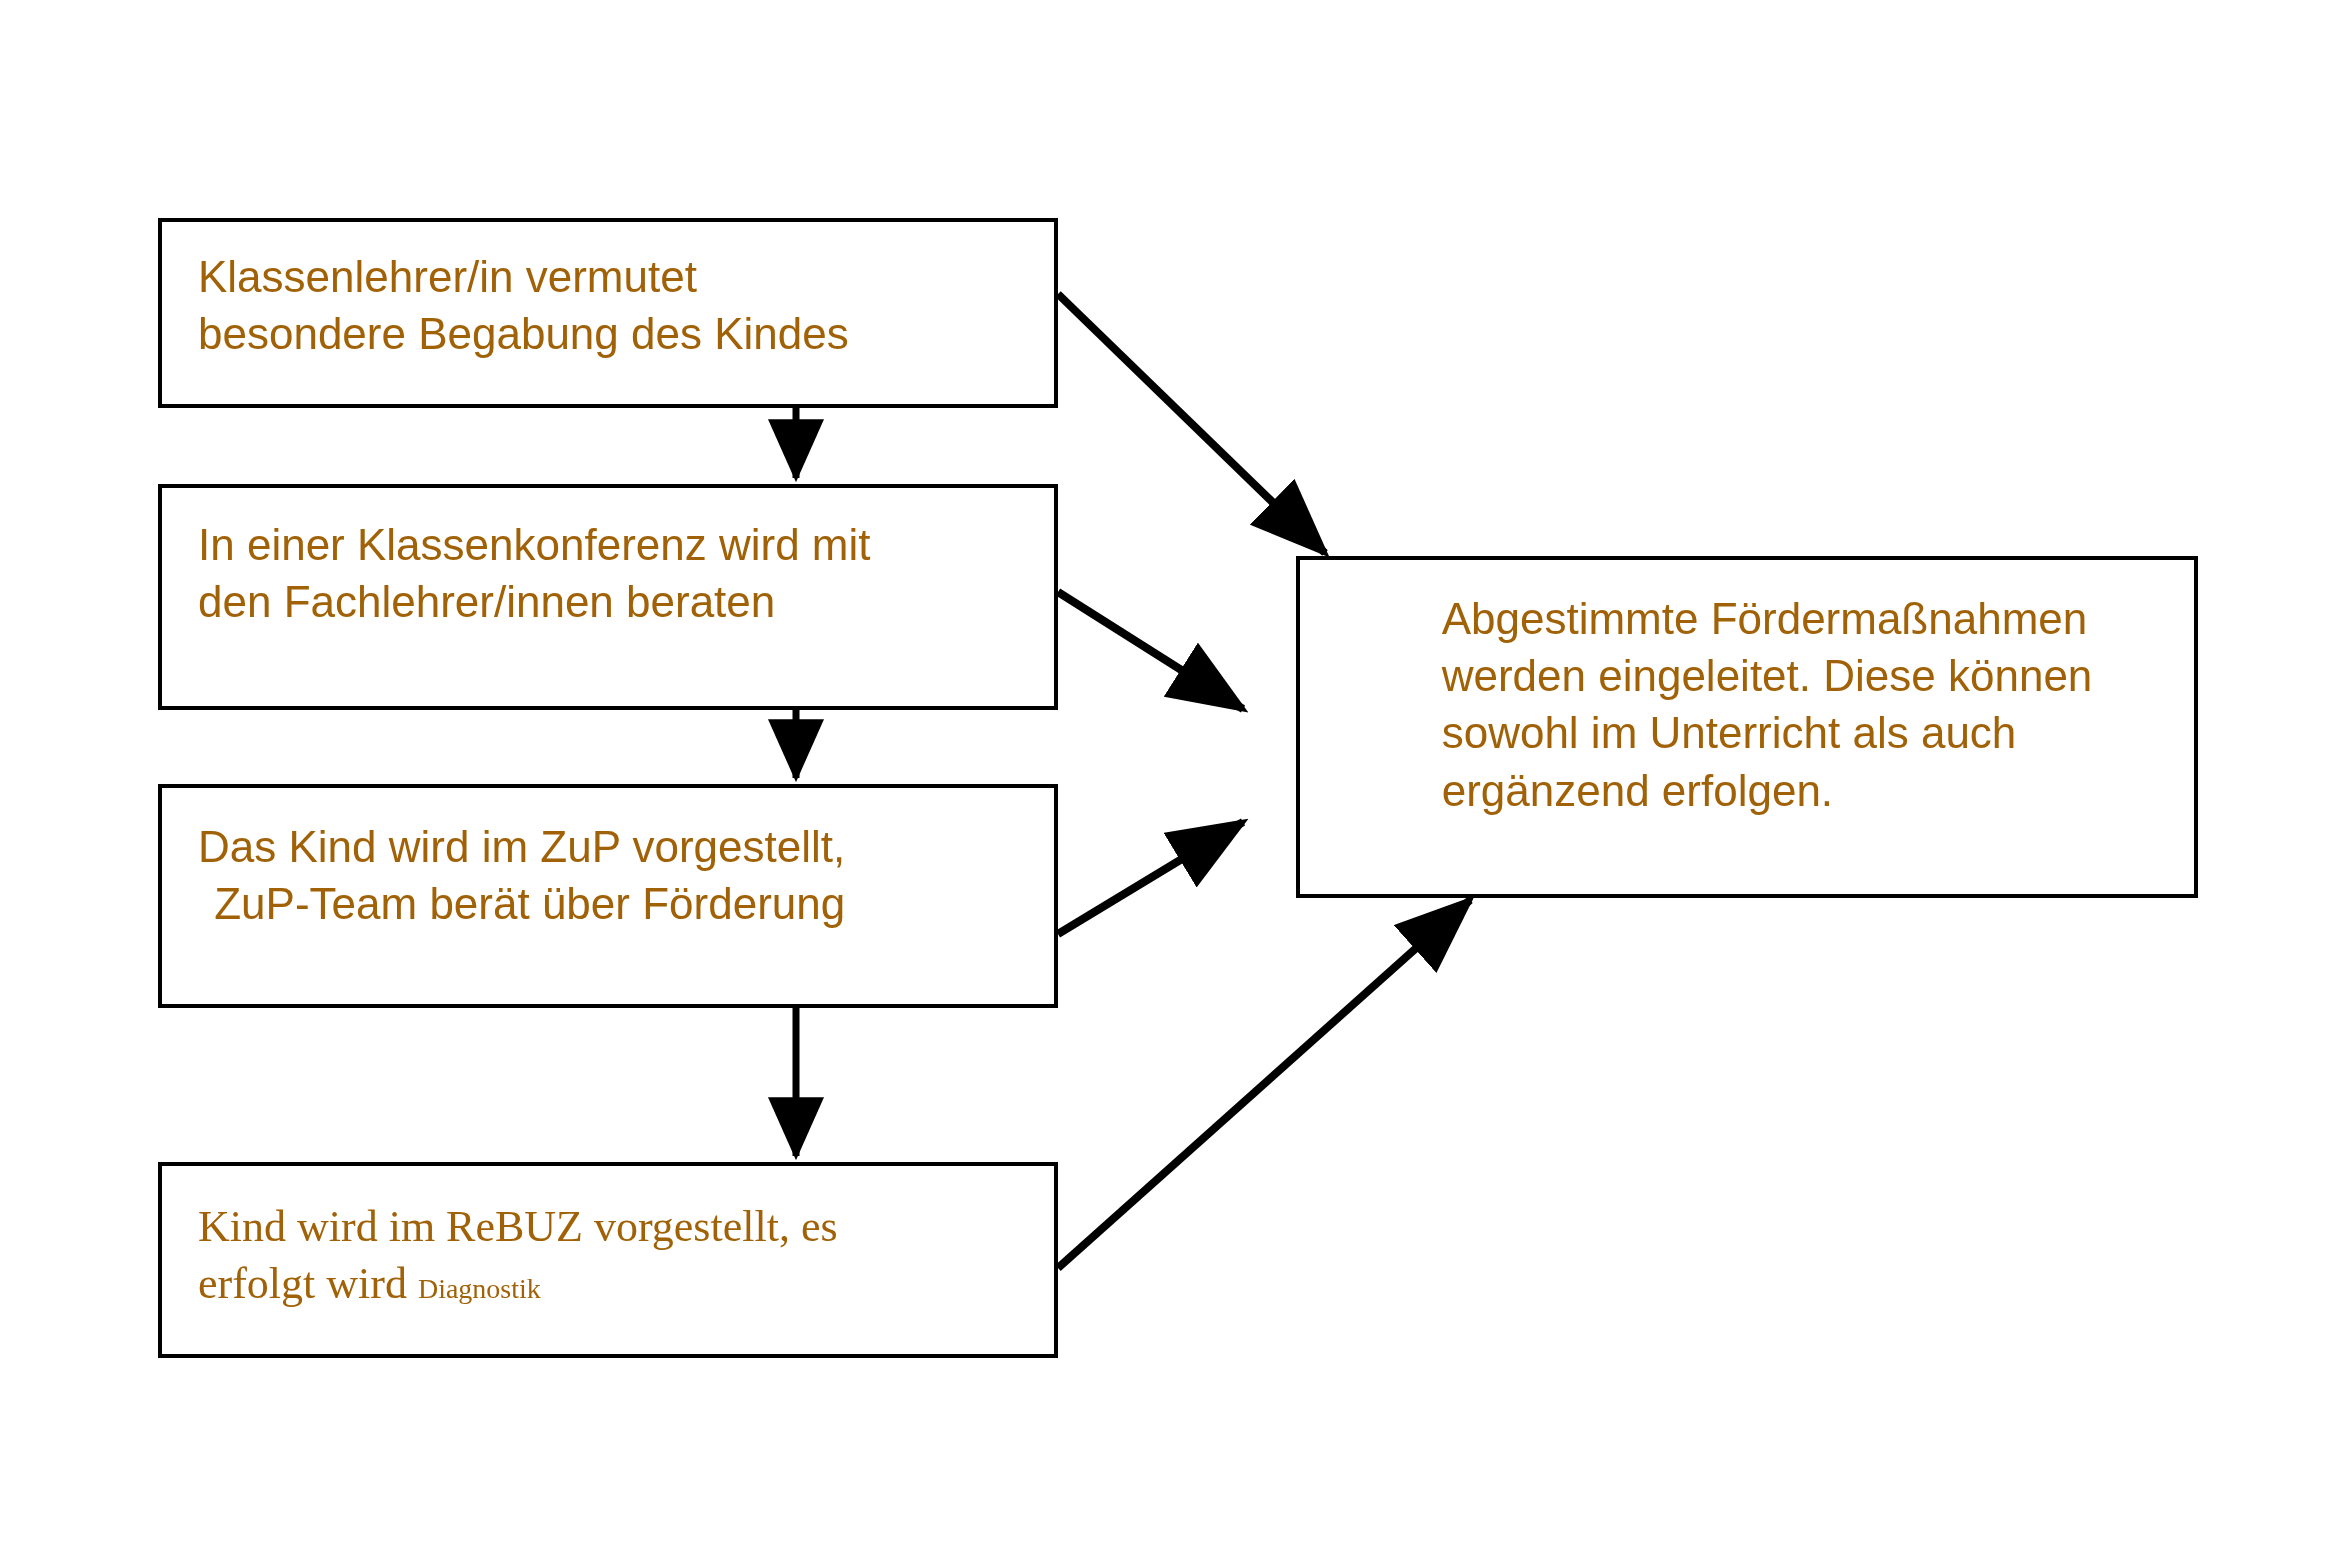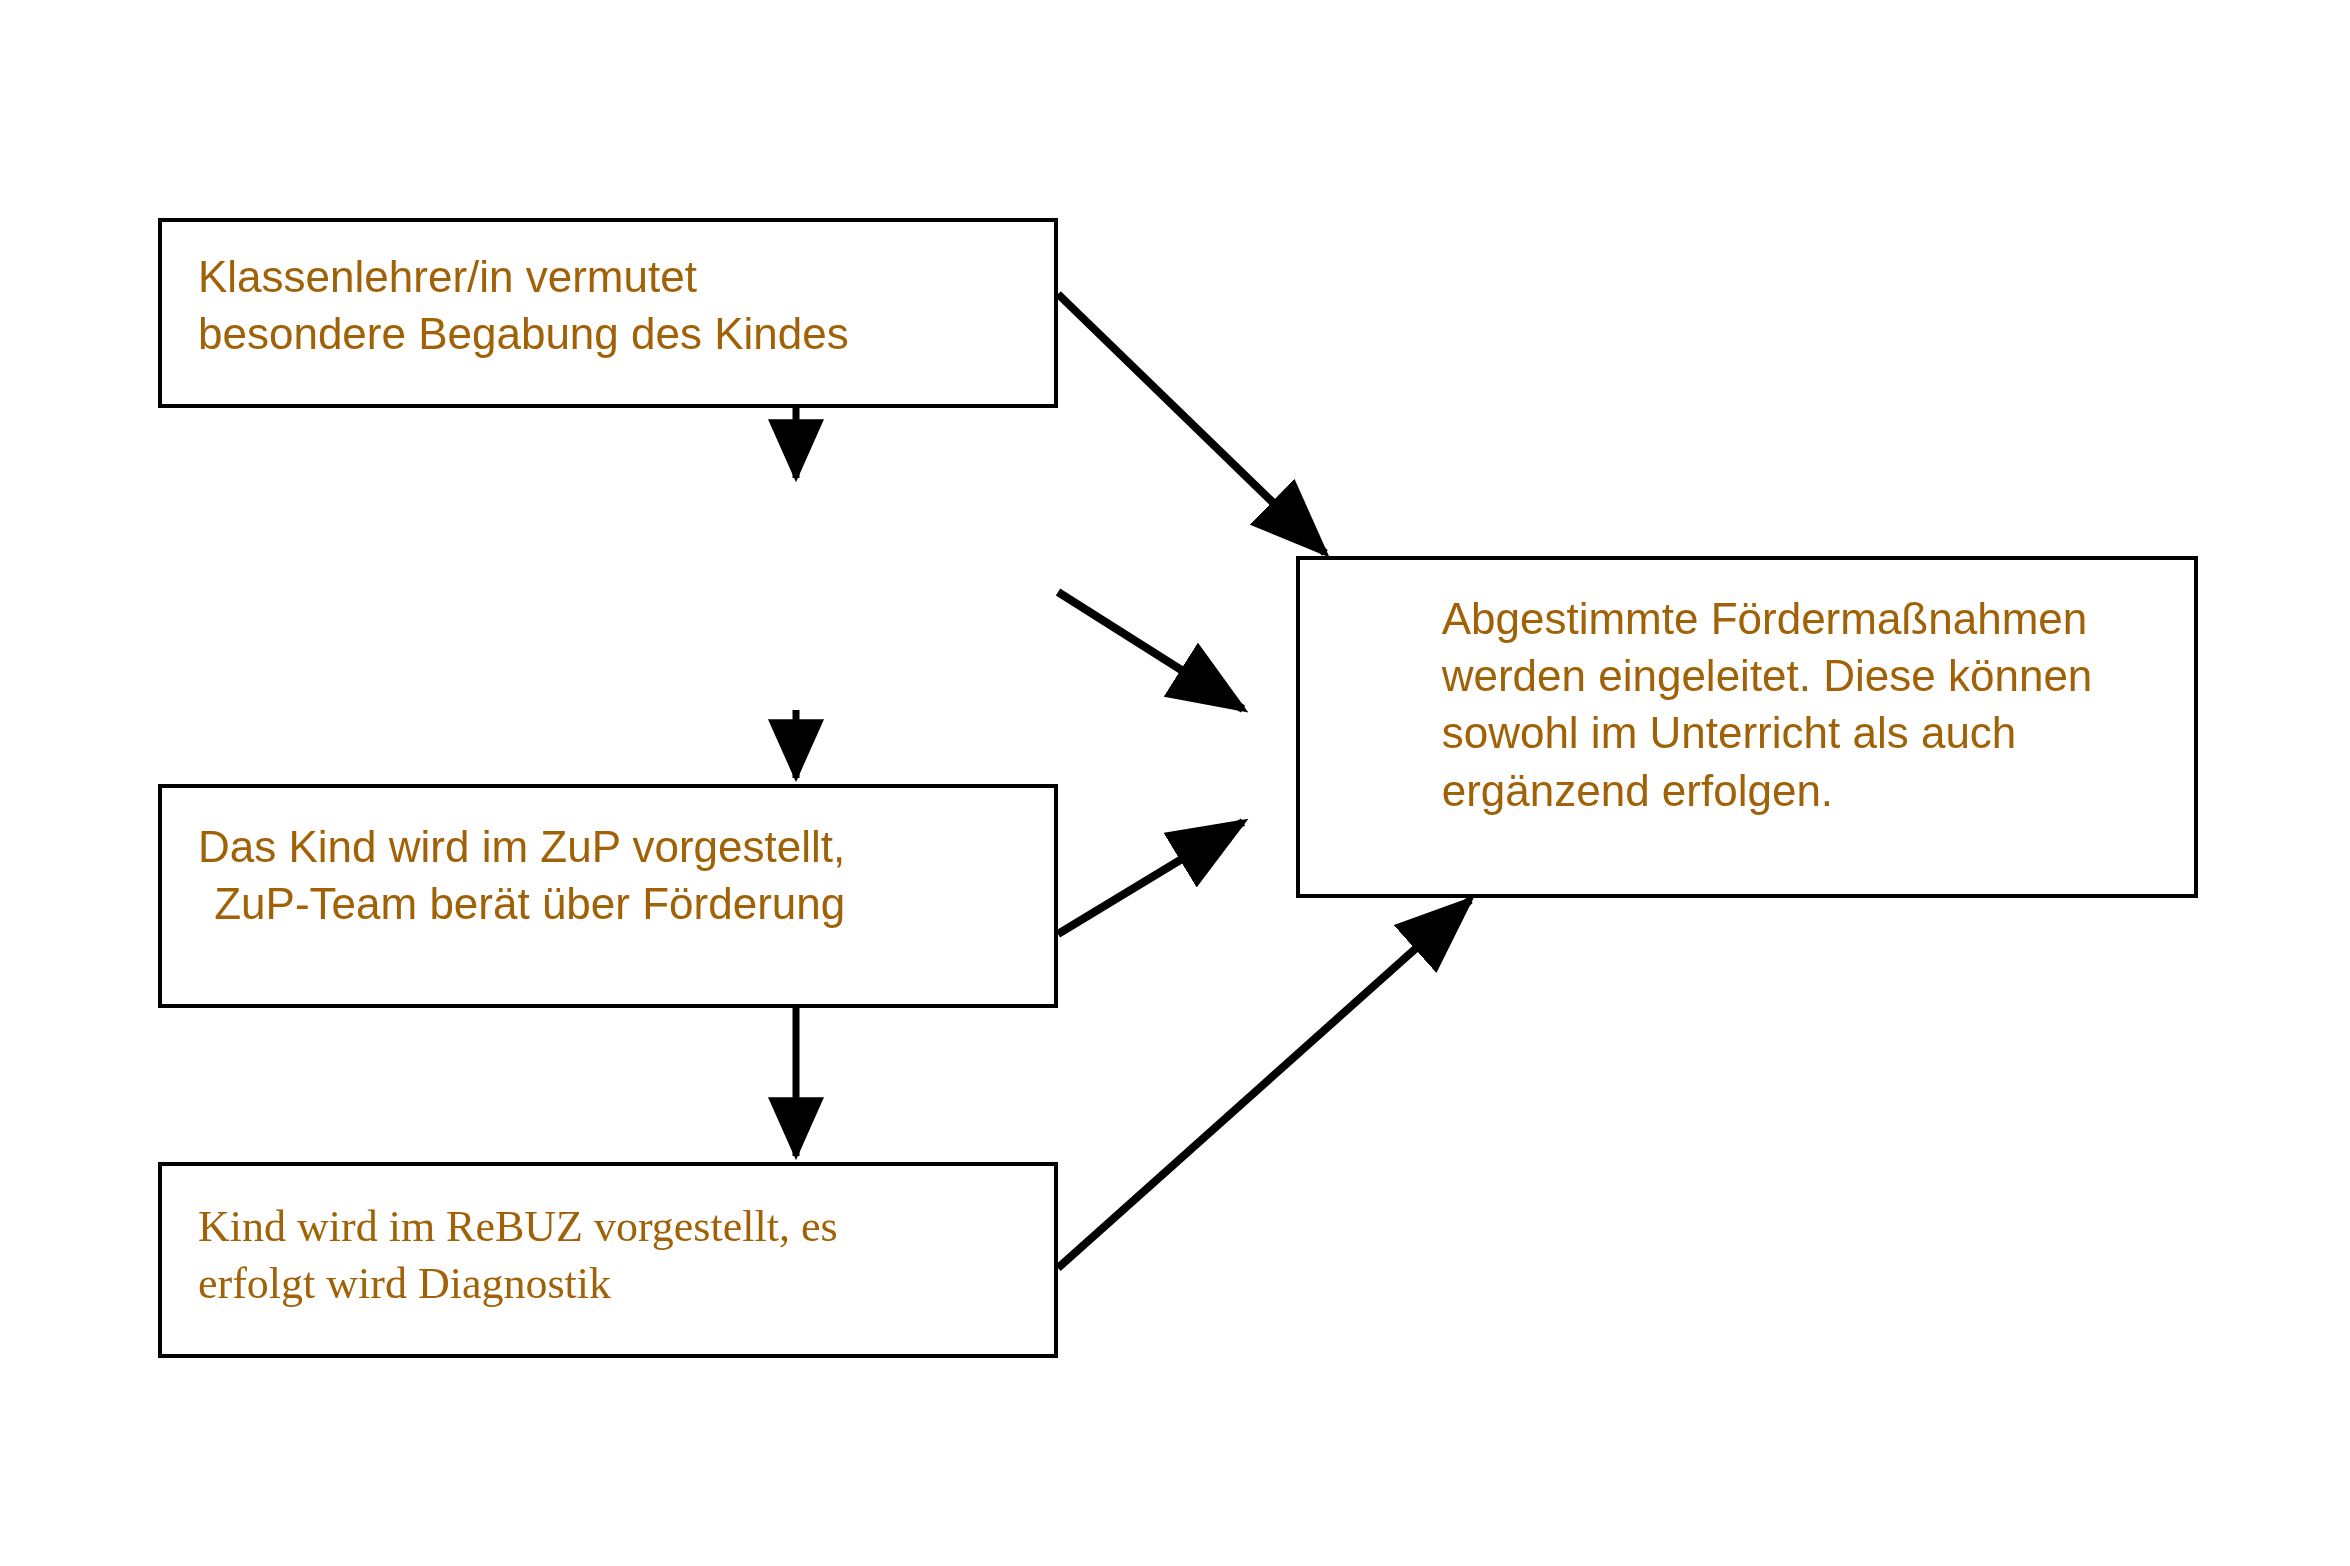--- a/index.html
+++ b/index.html
@@ -42,21 +42,21 @@
   
   #node-5 { left: 1296px; top: 556px; width: 902px; height: 342px; justify-content: center; }
 
   #node-1 .node-text { padding: 26px 0 0 36px; }
   #node-2 .node-text { padding: 28px 0 0 36px; }
   #node-3 .node-text { padding: 30px 0 0 36px; text-align: right; }
   #node-4 .node-text { padding: 32px 0 0 36px; font-family: Liberation Serif, serif; }
   #node-5 .node-text { padding: 30px 0 0 40px; }
 
   .node-text .small {
-    font-size: 44px;
+    font-size: 28px;
   }
 
   #edges {
     position: absolute;
     left: 0;
     top: 0;
     width: 2350px;
     height: 1566px;
     z-index: 1;
     pointer-events: none;
@@ -90,20 +90,24 @@
     <line x1="1058" y1="934" x2="1243" y2="822" stroke="#000000" stroke-width="8" marker-end="url(#arrowhead)"></line>
 
     <line x1="1058" y1="1268" x2="1470" y2="900" stroke="#000000" stroke-width="8" marker-end="url(#arrowhead)"></line>
   </svg>
 
   <div class="node" id="node-1">
     <div class="node-text">Klassenlehrer/in vermutet
 besondere Begabung des Kindes</div>
   </div>
 
+  <div class="node" id="node-2">
+    <div class="node-text">In einer Klassenkonferenz wird mit
+den Fachlehrer/innen beraten</div>
+  </div>
 
   <div class="node" id="node-3">
     <div class="node-text">Das Kind wird im ZuP vorgestellt,
 ZuP-Team berät über Förderung</div>
   </div>
 
   <div class="node" id="node-4">
     <div class="node-text"><span>Kind wird im ReBUZ vorgestellt, es</span><br><span>erfolgt wird </span><span class="small">Diagnostik</span></div>
   </div>
 

